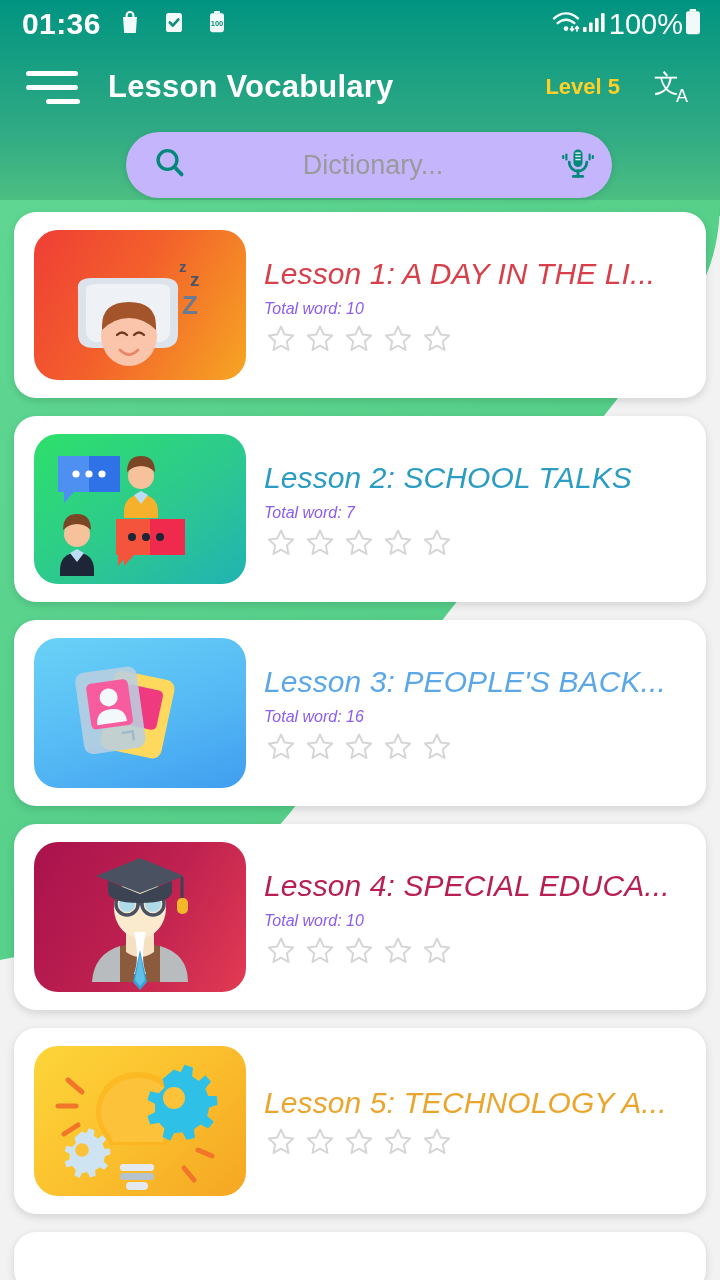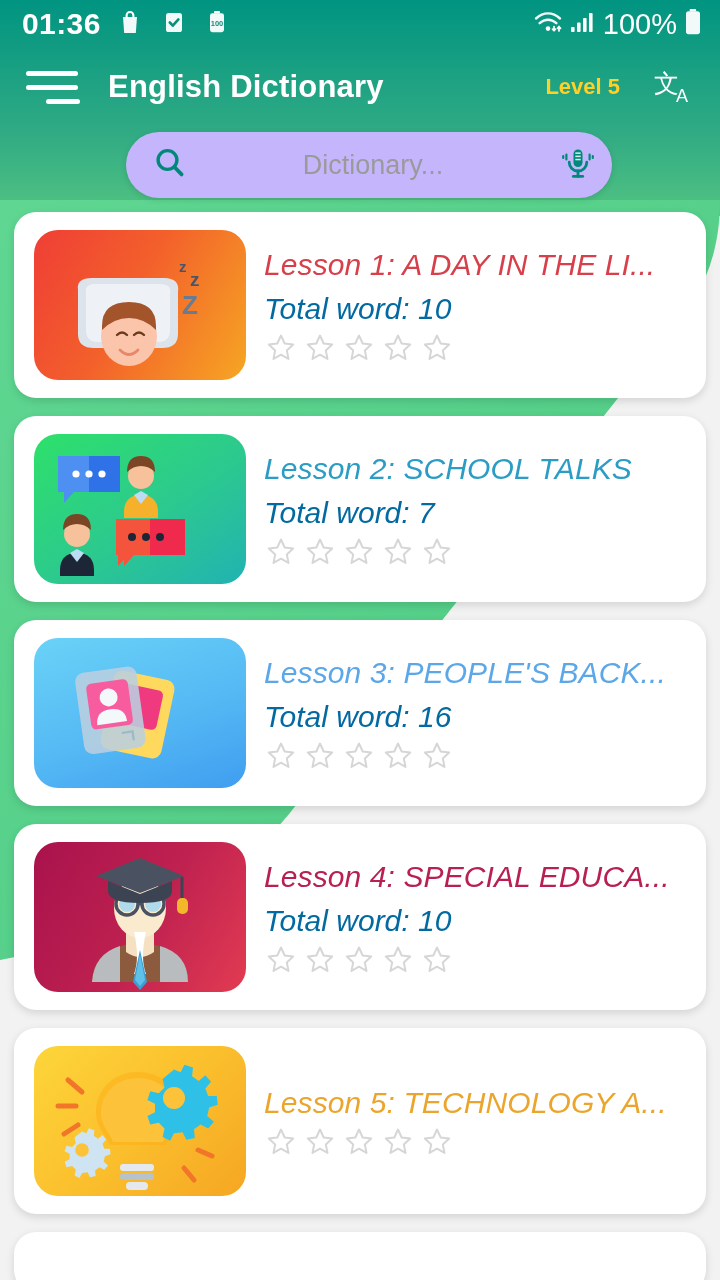--- a/index.html
+++ b/index.html
@@ -22,21 +22,21 @@
   .status-bar{
     position:relative; z-index:5;
     height:48px; width:720px;
     display:flex; align-items:center;
     padding:0 18px 0 22px;
     color:#ffffff;
   }
   .sb-time{ font-size:30px; letter-spacing:.4px; font-weight:700; line-height:1; }
   .sb-left-icons{ display:flex; align-items:center; gap:22px; margin-left:18px; }
   .sb-spacer{ flex:1; }
-  .sb-right{ display:flex; align-items:center; gap:7px;text-align:center; }
+  .sb-right{ display:flex; align-items:center; gap:1px;text-align:center; }
   .sb-pct{ font-size:29px; line-height:1; }
 
   .icn{ display:inline-block; }
 
   
   .app-bar{
     position:relative; z-index:5;
     height:78px; width:720px;
     display:flex; align-items:center;
     padding:0 20px 0 26px;
@@ -88,21 +88,21 @@
   }
   .thumb{
     width:212px; height:150px; border-radius:24px; flex:none;
     position:relative; overflow:hidden;
   }
   .card-body{ margin-left:18px; flex:1; min-width:0; padding-top:2px;font-style:italic; }
   .card-title{
     font-size:30px; white-space:nowrap; overflow:hidden;
     text-overflow:ellipsis; line-height:1.18; letter-spacing:.1px;
   }
-  .card-sub{ font-size:30px; color:#0369a1; margin-top:8px; line-height:1.2; }
+  .card-sub{ font-size:16px; color:#8b5cf6; margin-top:8px; line-height:1.2; }
   .stars{ margin-top:4px; display:flex; gap:5px; }
   .stars svg{ display:block; }
 
   
   .art{ position:absolute; inset:0; }
 </style>
 </head>
 <body>
 
 <div class="bg-layer">
@@ -180,21 +180,21 @@
     </span>
   </div>
 </div>
 
 <div class="app-bar">
   <div class="hamburger">
     <span></span>
     <span></span>
     <span></span>
   </div>
-  <div class="app-title">English Dictionary</div>
+  <div class="app-title">Lesson Vocabulary</div>
   <div class="ab-spacer"></div>
   <div class="level-badge">Level 5</div>
   <div class="translate-btn">
     <svg width="44" height="44" viewBox="0 0 44 44">
       <text x="3" y="27" font-family="DejaVu Sans, sans-serif" font-size="25" fill="#ffffff">文</text>
       <text x="25" y="37" font-family="Liberation Sans, sans-serif" font-size="18" fill="#ffffff">A</text>
     </svg>
   </div>
 </div>
 

